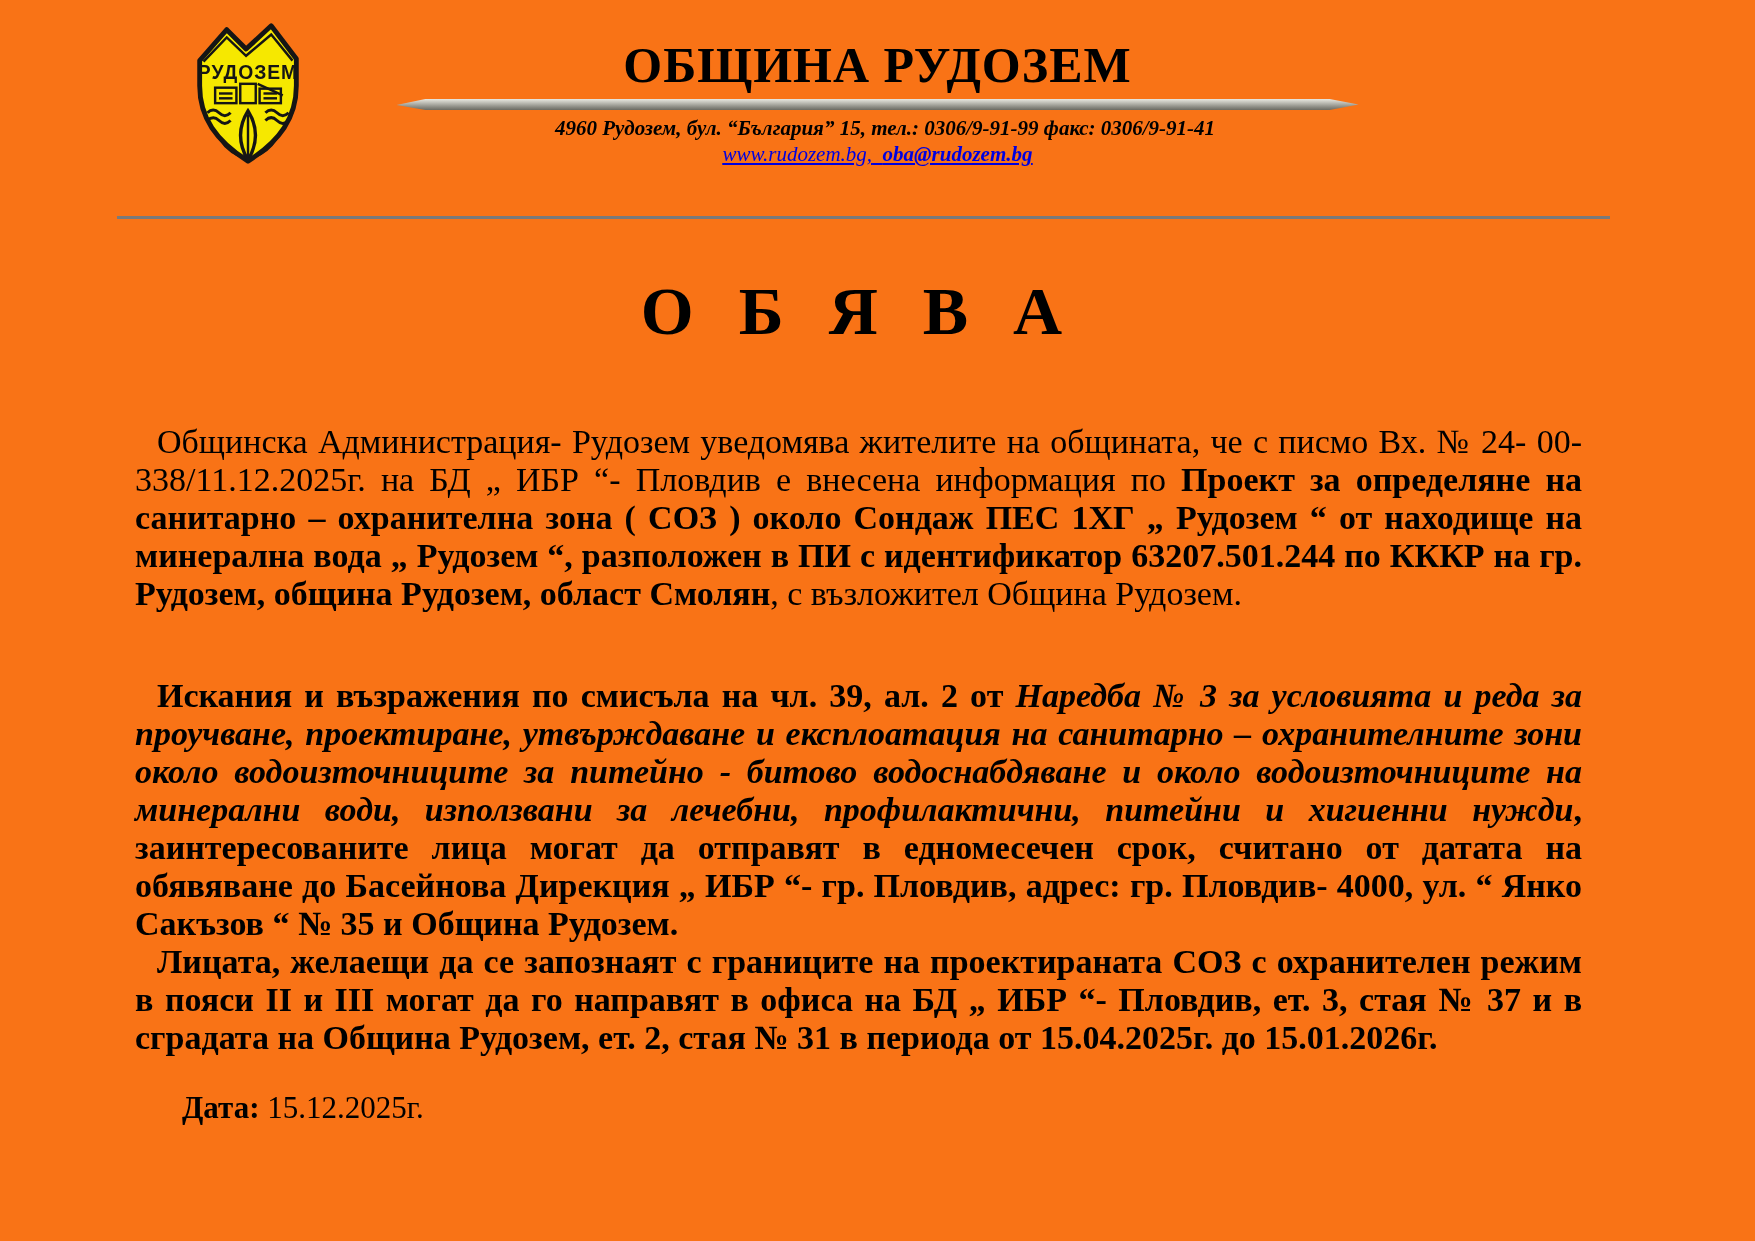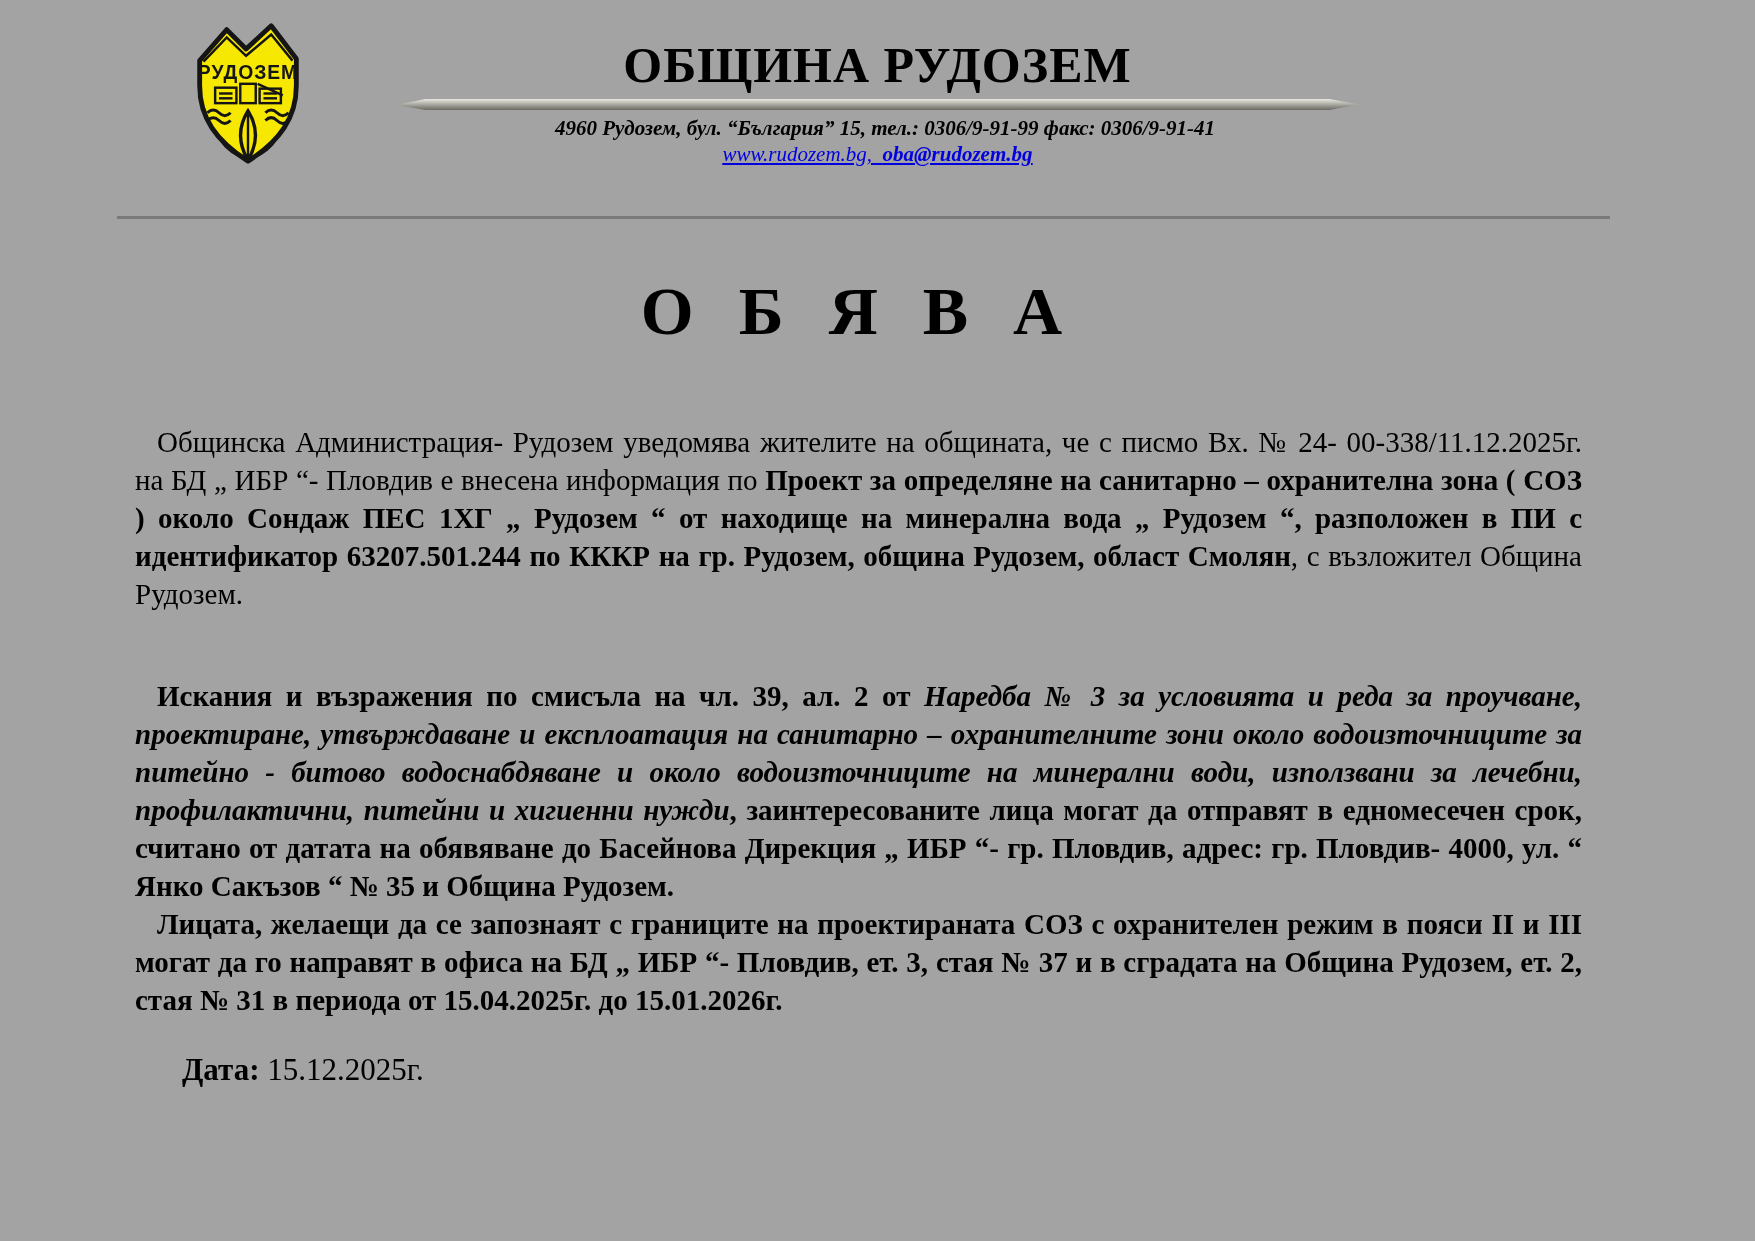--- a/index.html
+++ b/index.html
@@ -1,20 +1,20 @@
 <!DOCTYPE html>
 <html style="--link-color: #0000e0;"><head>
 <meta charset="utf-8">
 <style>
   * { margin:0; padding:0; box-sizing:border-box; }
   html,body { background:#ffffff; }
   .page {
     position:relative;
     width:1755px; height:1241px;
-    background:#a3a3a3;
+    background:#f97316;
     font-family:"Liberation Serif","DejaVu Serif",serif;
     color:#000;
     overflow:hidden;
   }
   
   .header { position:relative; width:100%; }
   .logo {
     position:absolute; left:190px; top:18px;
     width:116px; height:150px;
   }
@@ -50,21 +50,21 @@
   }
   
   .content { margin-left:135px; width:1447px; }
   .announcement-title {
     margin-top:52px;
     text-align:center;
     font-size:68px; font-weight:700; line-height:80px;
     letter-spacing:14px;
   }
   .para {
-    font-size:29px; line-height:38px;
+    font-size:34px; line-height:38px;
     text-align:justify;
     text-indent:22px;
   }
   .para-1 { margin-top:72px; }
   .para-2 { margin-top:64px; }
   .para-3 { margin-top:0; }
   .run-regular { font-weight:400; font-style:normal; }
   .run-bold { font-weight:700; font-style:normal; }
   .run-bold-italic { font-weight:700; font-style:italic; }
   .date-line {

